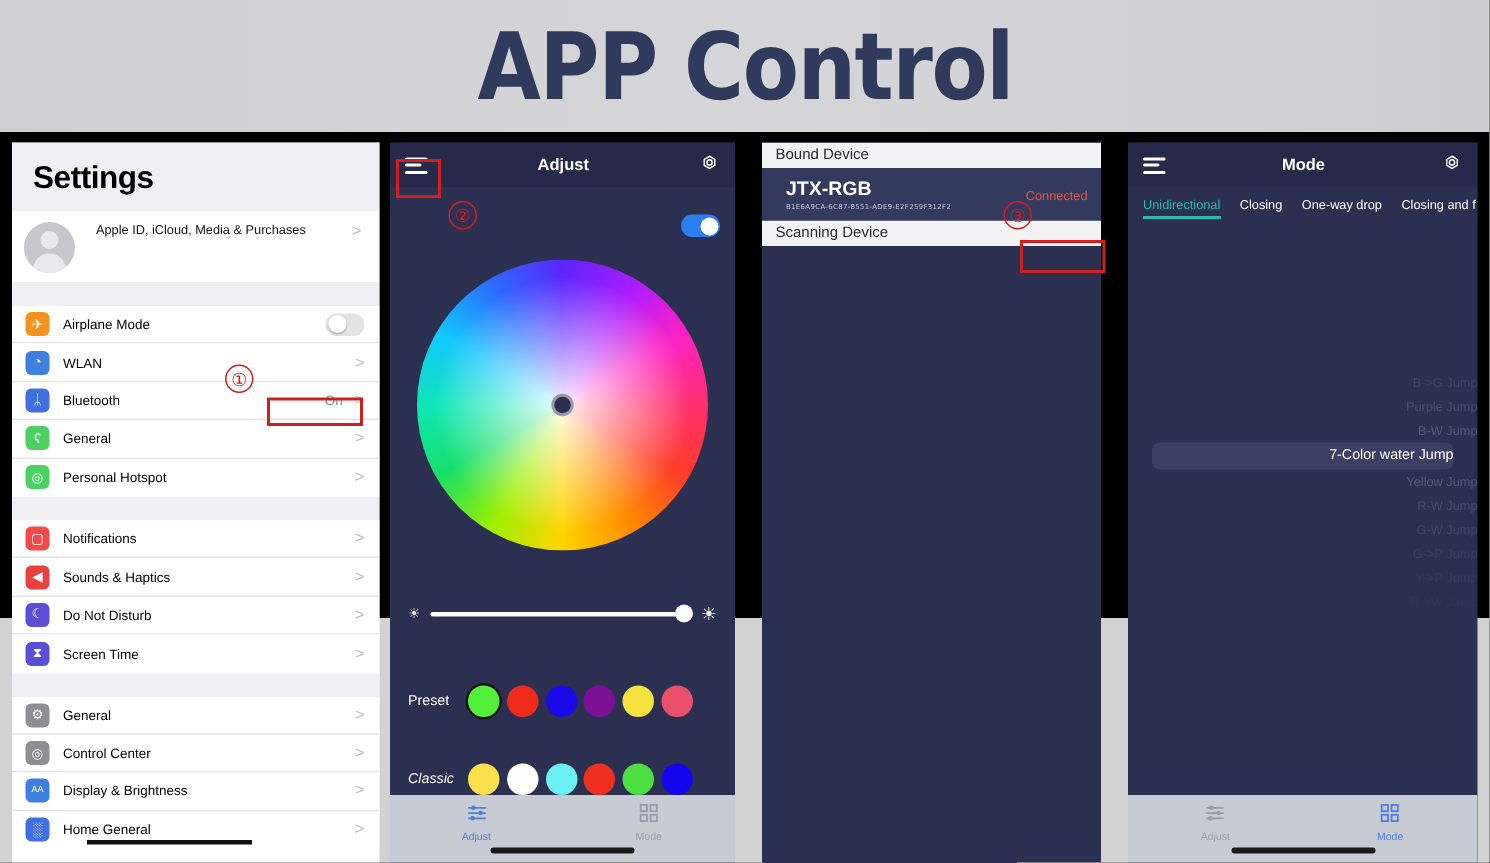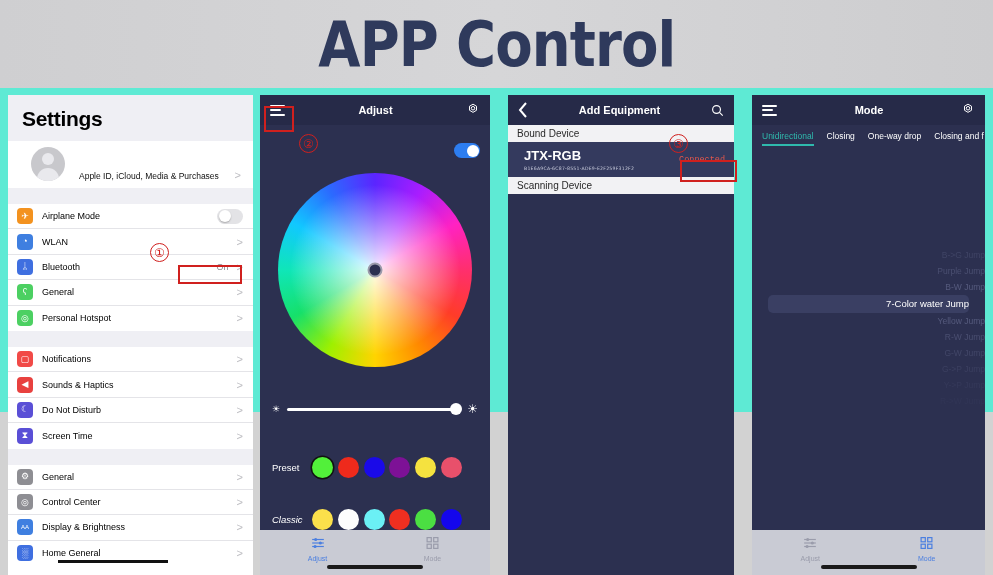--- a/index.html
+++ b/index.html
@@ -2,21 +2,21 @@
 <html><head>
 <meta charset="utf-8">
 <style>
   * { box-sizing: border-box; margin: 0; padding: 0; }
   html, body {
     width: 993px; height: 575px;
     overflow: hidden;
     font-family: "Liberation Sans", sans-serif;
     background: #d2d2d2;
   }
-  .page { position: relative; width: 993px; height: 412px; background: #5eead4; }
+  .page { position: relative; width: 993px; height: 412px; background: #000000; }
 
   
   .banner {
     position: absolute; left: 0; top: 0; width: 993px; height: 88px;
     background: linear-gradient(90deg,#cfcfd1 0%,#d6d6d8 50%,#cdcdcf 100%);
     display: flex; align-items: center; justify-content: center;
   }
   .banner-title {
     font-family: "DejaVu Sans", sans-serif;
     font-weight: 700;
@@ -34,22 +34,22 @@
   #panel-mode      { left: 752px; width: 233px; background: #2c3050; }
 
   
   .set-head {
     background: #efeff4; padding: 12px 14px 10px 14px;
   }
   .set-head h1 { font-size: 21px; font-weight: 700; color: #000; letter-spacing: -0.3px; }
   .set-group { background: #fff; }
   .set-gap { background: #efeff4; height: 16px; }
   .acct-row {
-    display: flex; align-items: flex-end; gap: 8px;
-    padding: 7px 12px 7px 23px; background: #fff; height: 47px;
+    display: flex; align-items: flex-start; gap: 8px;
+    padding: 7px 12px 7px 8px; background: #fff; height: 47px;
   }
   .avatar {
     width: 34px; height: 34px; border-radius: 50%;
     background: #c8c8cc; position: relative; flex: 0 0 auto; overflow: hidden;
   }
   .avatar::before {
     content: ""; position: absolute; left: 50%; top: 6px;
     width: 12px; height: 12px; border-radius: 50%;
     background: #e9e9ed; transform: translateX(-50%);
   }
@@ -178,21 +178,21 @@
   .eq-dev {
     background: #343a5e; padding: 6px 9px 7px 16px; position: relative; height: 35px;
   }
   .eq-name { color: #fff; font-size: 13px; font-weight: 700; }
   .eq-uuid {
     color: #c7cadb; font-size: 4.6px; letter-spacing: 0.25px;
     font-family: "DejaVu Sans", sans-serif; margin-top: 3px;
   }
   .eq-status {
     position: absolute; right: 9px; top: 50%; transform: translateY(-50%);
-    color: #e2574c; font-size: 8.5px; font-family: Liberation Mono, monospace;
+    color: #e2574c; font-size: 8.5px;
   }
   .search-ic { width: 13px; height: 13px; }
 
   
   .mode-tabs {
     display: flex; align-items: center; gap: 13px; padding: 0 10px;
     height: 24px; background: #2c3050; white-space: nowrap; overflow: hidden;
   }
   .mtab { font-size: 8.5px; color: #fff; position: relative; padding-bottom: 2px; flex: 0 0 auto; }
   .mtab.active { color: #2fb9ad; }
@@ -392,30 +392,20 @@
         <span class="tlabel">Mode</span>
       </div>
       <div class="home-ind"></div>
     </div>
   </div>
 
   <div class="annot-box" style="left:264px; top:106px; width:30px; height:26px;"></div>
   <div class="annot-circle" style="left:299px; top:134px;">②</div>
 
   <div class="panel" id="panel-equipment">
-    <div class="app-topbar">
-      <svg width="10" height="16" viewBox="0 0 10 16">
-        <polyline points="8,1 2,8 8,15" fill="none" stroke="#fff" stroke-width="2"></polyline>
-      </svg>
-      <div class="app-title">Add Equipment</div>
-      <svg class="search-ic" viewBox="0 0 20 20">
-        <circle cx="8.5" cy="8.5" r="6" fill="none" stroke="#fff" stroke-width="1.8"></circle>
-        <line x1="13" y1="13" x2="18" y2="18" stroke="#fff" stroke-width="1.8"></line>
-      </svg>
-    </div>
 
     <div class="eq-sec">Bound Device</div>
 
     <div class="eq-dev">
       <div class="eq-name">JTX-RGB</div>
       <div class="eq-uuid">B1E6A9CA-6C87-8551-ADE9-E2F259F312F2</div>
       <div class="eq-status">Connected</div>
     </div>
 
     <div class="eq-sec">Scanning Device</div>

